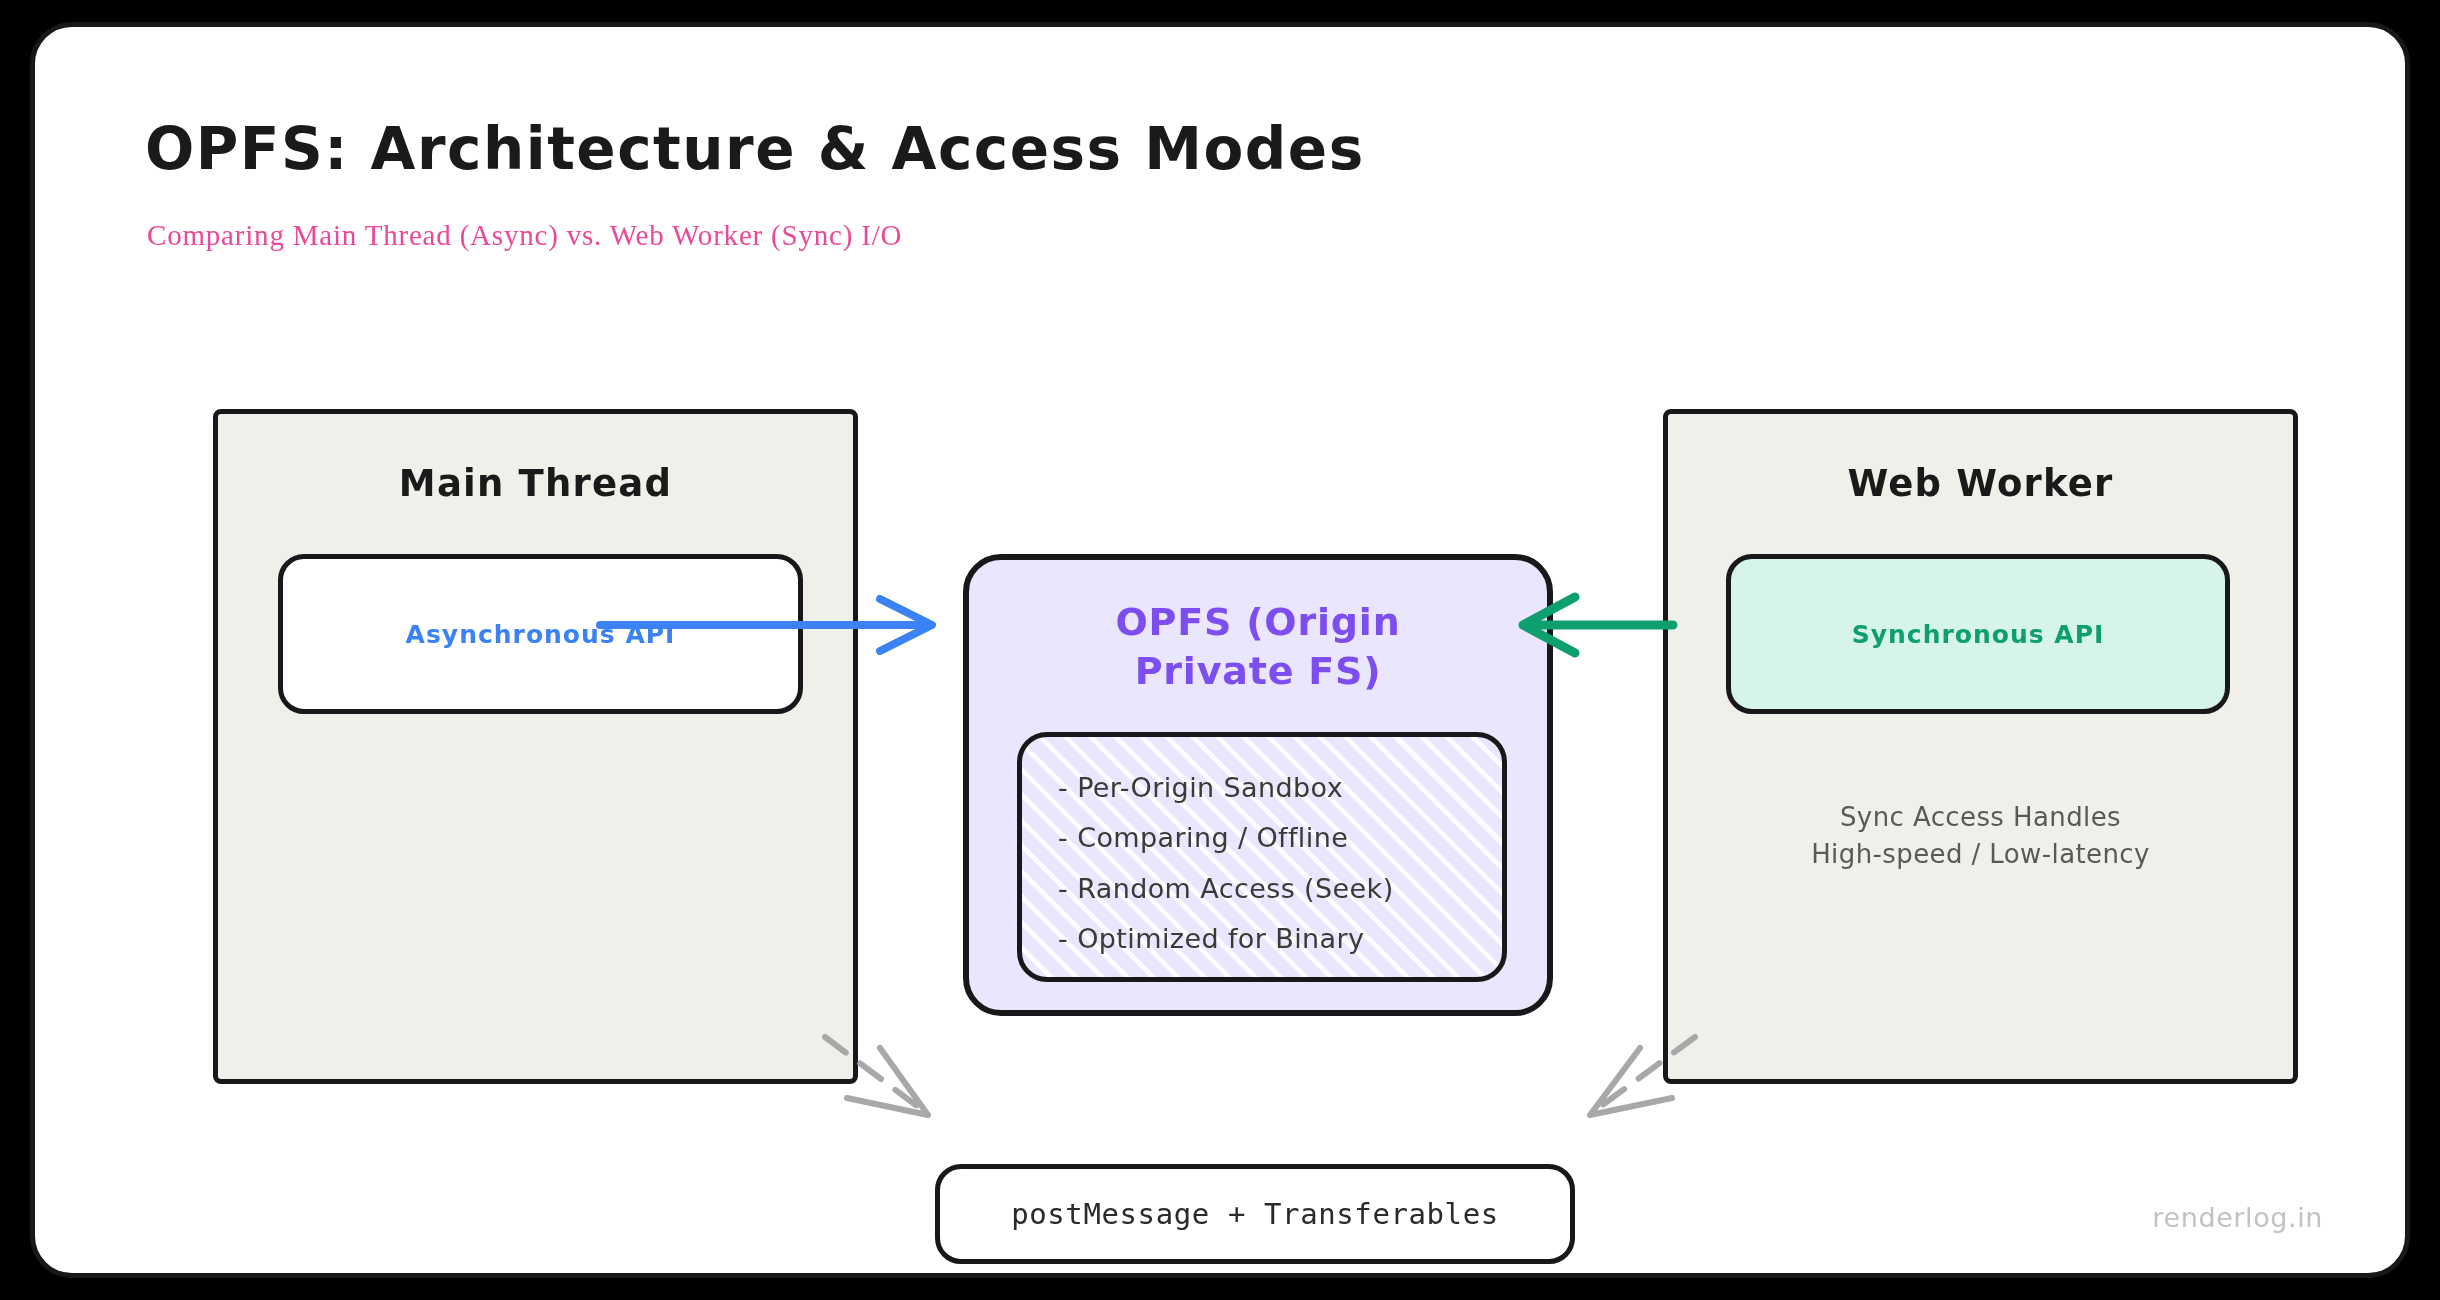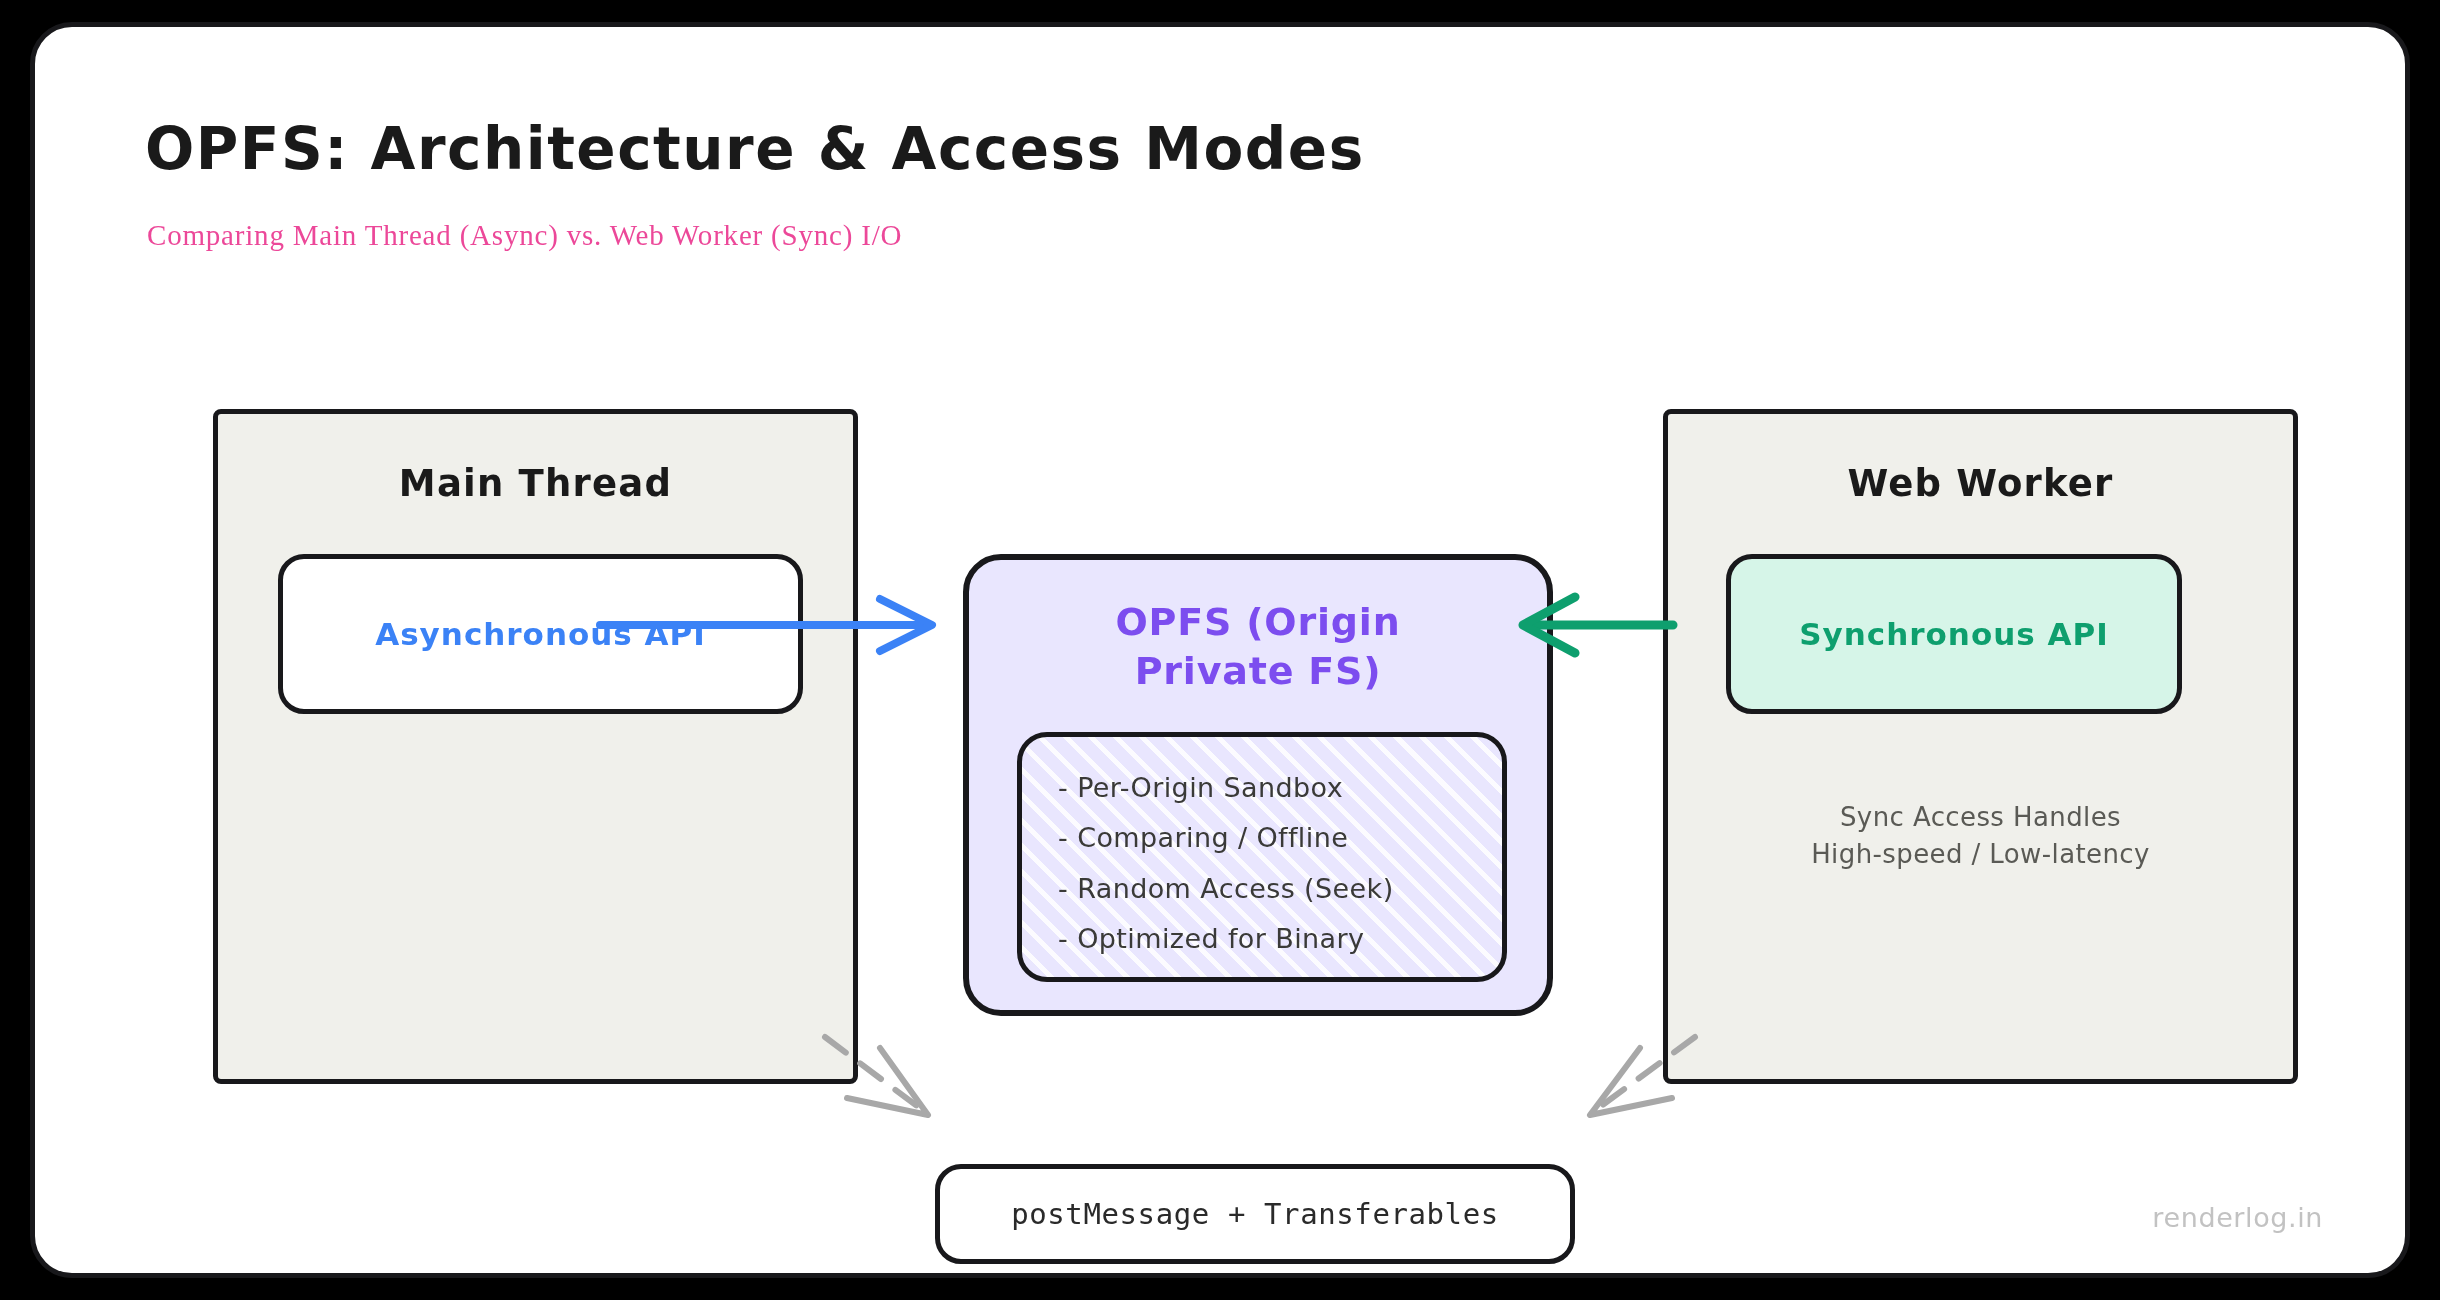--- a/index.html
+++ b/index.html
@@ -73,21 +73,21 @@
     letter-spacing: 1.2px;
     color: #1A1A1A;
   }
   .api-box {
     position: absolute;
     border: 5px solid #18181B;
     border-radius: 26px;
     display: flex;
     align-items: center;
     justify-content: center;
-    font-size: 31px;
+    font-size: 25px;
     font-weight: 600;
     letter-spacing: 1px;
   }
   .panel-caption {
     position: absolute;
     left: 0;
     right: 0;
     text-align: center;
     font-size: 26px;
     line-height: 1.42;
@@ -101,21 +101,21 @@
   #main-thread-box {
     left: 60px; top: 140px; width: 525px; height: 160px;
     background: #FFFFFF; color: #3B82F6;
   }
   #main-thread-panel .panel-caption { top: 340px; }
 
   
   #web-worker-panel { left: 1628px; top: 382px; width: 635px; height: 675px; }
   #web-worker-panel .panel-title { top: 48px; }
   #web-worker-box {
-    left: 58px; top: 140px; width: 456px; height: 160px;
+    left: 58px; top: 140px; width: 504px; height: 160px;
     background: #D6F5E8; color: #0E9F6E;
   }
   #web-worker-panel .panel-caption { top: 340px; }
 
   
   #opfs-panel {
     position: absolute;
     left: 928px;
     top: 527px;
     width: 590px;

